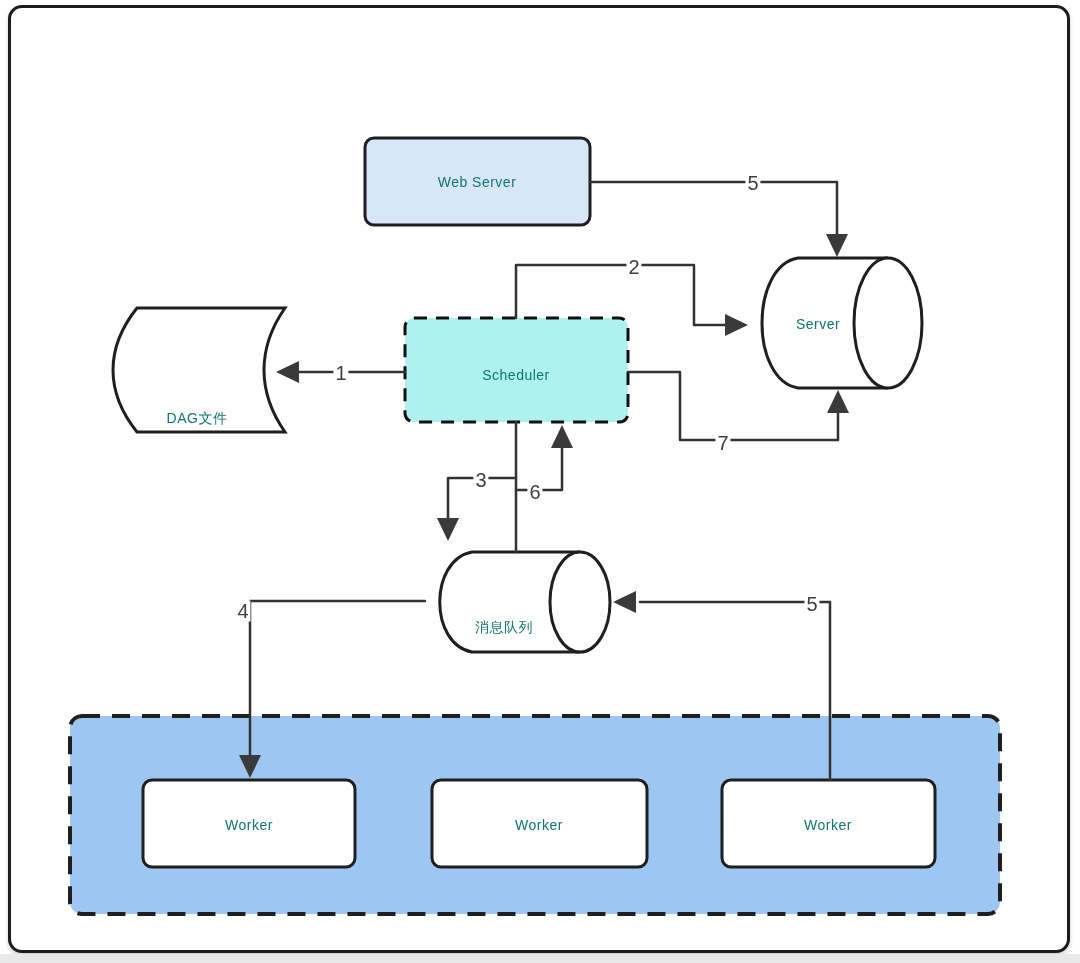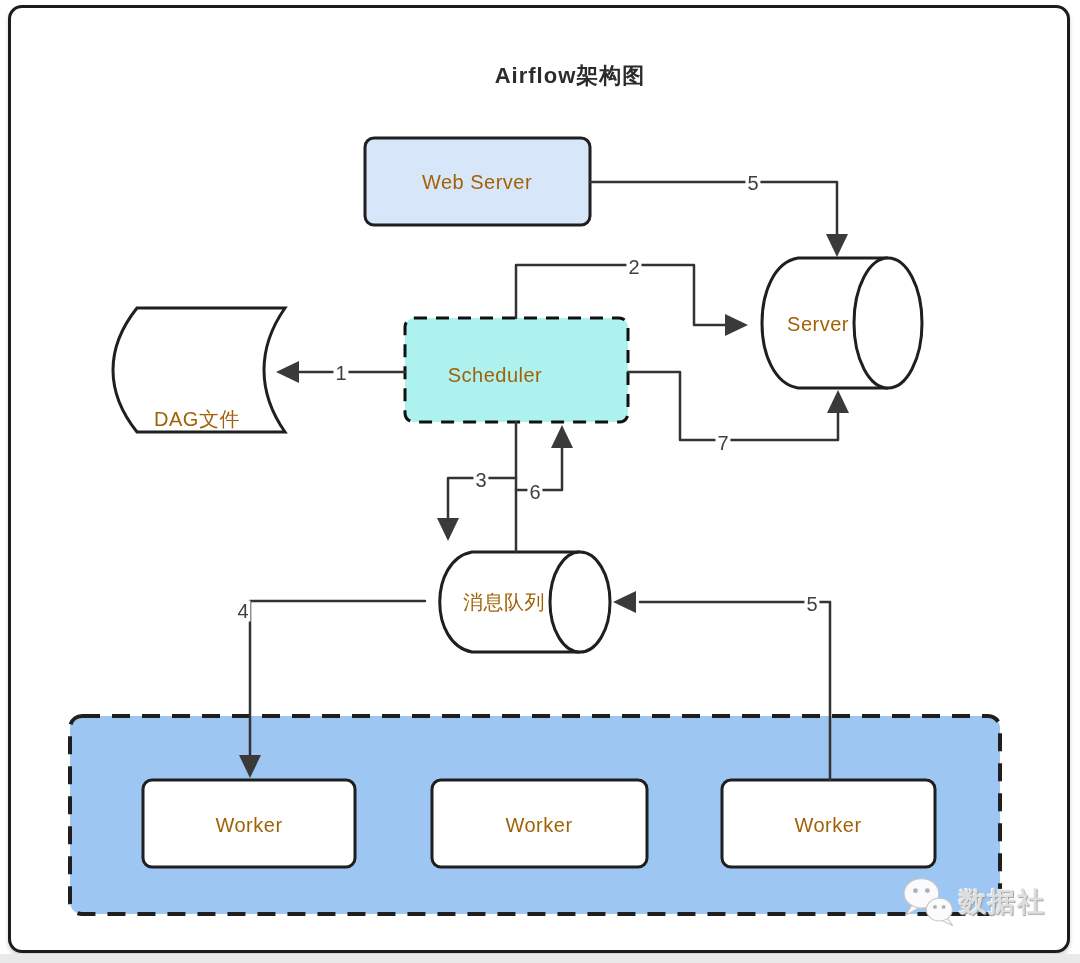--- a/index.html
+++ b/index.html
@@ -5,21 +5,21 @@
   html,body{margin:0;padding:0;background:#ffffff;}
   body{font-family:"Liberation Sans","DejaVu Sans",sans-serif;}
   .canvas{position:relative;width:1080px;height:963px;background:#ffffff;overflow:hidden;}
   .frame{position:absolute;left:8px;top:5px;width:1056px;height:942px;
          border:3px solid #1c1c1c;border-radius:14px;background:#ffffff;
          box-shadow:0 3px 4px rgba(0,0,0,.18);}
   .bottom-strip{position:absolute;left:0;top:954px;width:1080px;height:9px;background:#e9e9e9;}
   svg.diagram{position:absolute;left:0;top:0;}
   .title{position:absolute;transform:translate(-50%,-50%);font-size:22px;font-weight:bold;
          color:#2b2b2b;letter-spacing:1px;white-space:nowrap;}
-  .node-label{position:absolute;transform:translate(-50%,-50%);font-size:20px;color:#a16207;
+  .node-label{position:absolute;transform:translate(-50%,-50%);font-size:14px;color:#0f766e;
          letter-spacing:.5px;white-space:nowrap;}
   .edge-label{position:absolute;transform:translate(-50%,-50%);font-size:20px;color:#3f3f3f;
          background:#ffffff;padding:0 2px;line-height:1.05;}
   .watermark{position:absolute;left:903px;top:877px;display:flex;align-items:center;gap:4px;}
   .watermark-text{font-size:27px;font-weight:bold;color:#dedede;letter-spacing:2px;
          text-shadow:1px 1px 1px #9e9e9e,-1px -1px 1px #ffffff;white-space:nowrap;}
 </style>
 </head>
 <body>
 
@@ -66,46 +66,32 @@
       <polygon points="748,325 725,314 725,336"></polygon>
       <polygon points="837,257 826,234 848,234"></polygon>
       <polygon points="838,390 827,413 849,413"></polygon>
       <polygon points="448,541 437,518 459,518"></polygon>
       <polygon points="562,425 551,448 573,448"></polygon>
       <polygon points="250,778 239,755 261,755"></polygon>
       <polygon points="613,602 636,591 636,613"></polygon>
     </g>
   </svg>
 
-  <div class="title" style="left:570px;top:76px;">Airflow架构图</div>
 
   <div class="node-label" style="left:477px;top:182px;">Web Server</div>
-  <div class="node-label" style="left:495px;top:375px;">Scheduler</div>
+  <div class="node-label" style="left:516px;top:375px;">Scheduler</div>
   <div class="node-label" style="left:818px;top:324px;">Server</div>
   <div class="node-label" style="left:197px;top:371px;margin-top:48px;">DAG文件</div>
-  <div class="node-label" style="left:504px;top:602px;text-align:right;">消息队列</div>
+  <div class="node-label" style="left:504px;top:628px;text-align:right;">消息队列</div>
   <div class="node-label" style="left:249px;top:825px;">Worker</div>
   <div class="node-label" style="left:539px;top:825px;">Worker</div>
   <div class="node-label" style="left:828px;top:825px;">Worker</div>
 
   <div class="edge-label" style="left:341px;top:373px;">1</div>
   <div class="edge-label" style="left:634px;top:267px;">2</div>
   <div class="edge-label" style="left:481px;top:480px;">3</div>
   <div class="edge-label" style="left:243px;top:611px;">4</div>
   <div class="edge-label" style="left:753px;top:183px;">5</div>
   <div class="edge-label" style="left:812px;top:604px;">5</div>
   <div class="edge-label" style="left:535px;top:492px;">6</div>
   <div class="edge-label" style="left:723px;top:443px;">7</div>
 
-  <div class="watermark">
-    <svg width="52" height="50" viewBox="0 0 48 46">
-      <polygon points="8,26 3,35 15,28" fill="#fbfbfb" stroke="#c6c6c6" stroke-width="1"></polygon>
-      <ellipse cx="17" cy="15" rx="16" ry="13.5" fill="#fbfbfb" stroke="#c6c6c6" stroke-width="1"></ellipse>
-      <circle cx="11.5" cy="12.5" r="2.2" fill="#a7b2bc"></circle>
-      <circle cx="22.5" cy="12.5" r="2.2" fill="#a7b2bc"></circle>
-      <polygon points="41,38 46,45 36,40" fill="#fbfbfb" stroke="#c6c6c6" stroke-width="1"></polygon>
-      <ellipse cx="33.5" cy="30" rx="12" ry="10.5" fill="#fbfbfb" stroke="#c6c6c6" stroke-width="1"></ellipse>
-      <circle cx="29.5" cy="27.5" r="1.8" fill="#a7b2bc"></circle>
-      <circle cx="37.5" cy="27.5" r="1.8" fill="#a7b2bc"></circle>
-    </svg>
-    <span class="watermark-text">数据社</span>
-  </div>
 </div>
 
 </body></html>

